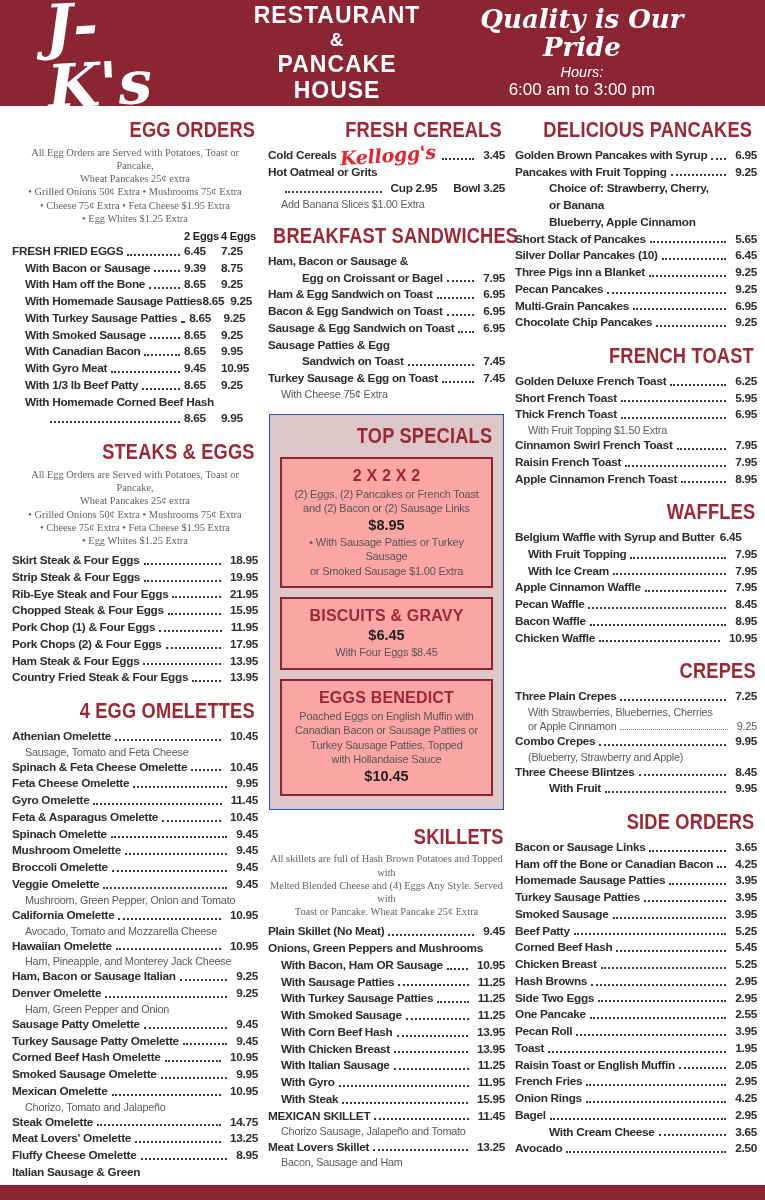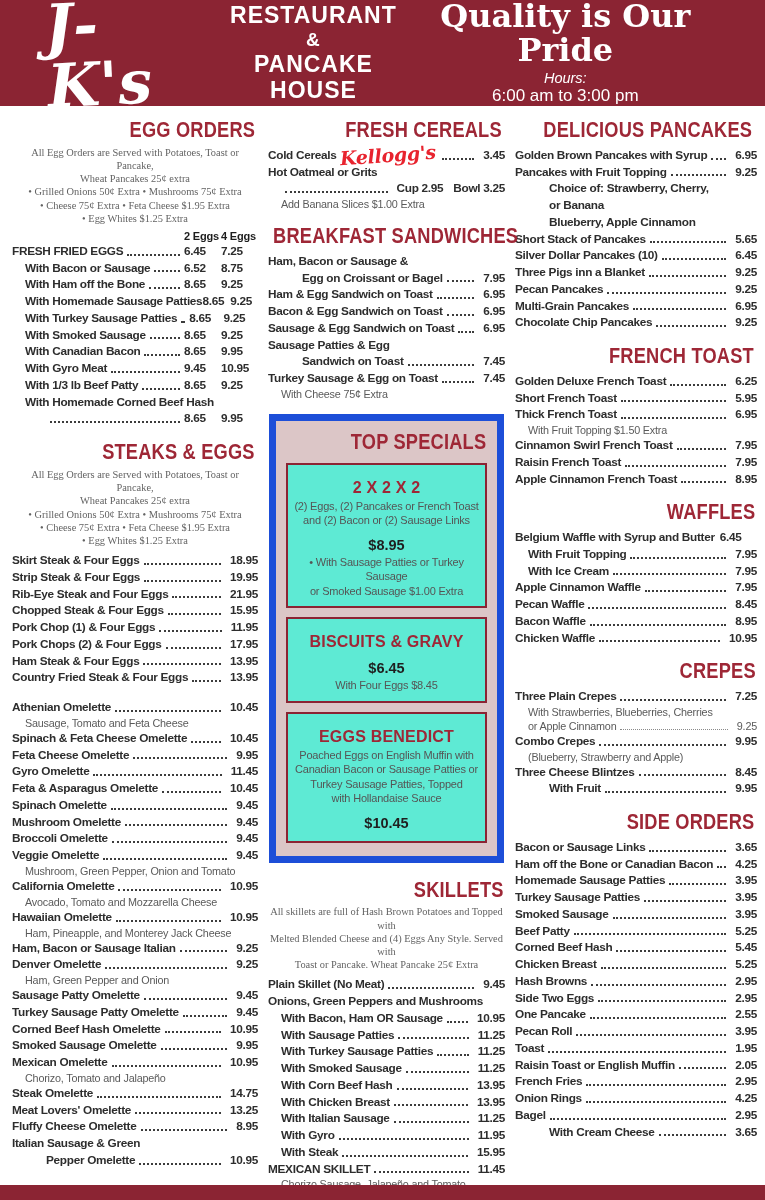--- a/index.html
+++ b/index.html
@@ -7,65 +7,65 @@
        font-family:"Liberation Sans", sans-serif;}
 
   
   .header{background:#8b2433;height:106px;display:flex;align-items:center;color:#fff;}
   .logo{font-family:"DejaVu Serif", serif;font-style:italic;font-weight:bold;
         font-size:60px;margin-left:46px;transform:rotate(-3deg);line-height:1;}
   .name-block{text-align:center;margin-left:34px;font-weight:bold;
               font-size:23px;line-height:1.15;letter-spacing:1px;}
   .name-amp{font-size:19px;}
   .tag-block{margin-left:auto;margin-right:42px;text-align:center;}
-  .tagline{font-family:"DejaVu Serif", serif;font-weight:bold;
-           font-size:32px;line-height:1.05;}
+  .tagline{font-family:"DejaVu Serif", serif;font-style:italic;font-weight:bold;
+           font-size:26px;line-height:1.05;}
   .hours-label{font-style:italic;font-size:14.5px;margin-top:3px;}
   .hours-value{font-size:17px;}
 
   
   .menu{display:grid;grid-template-columns:246px 237px 242px;gap:10px;
         padding:10px 10px 0 12px;}
   .col{min-width:0;}
   .sec{margin-bottom:13px;}
   .sec-title{text-align:right;margin:2px 0 4px;}
   .sec-title-inner{display:inline-block;color:#9e2736;font-weight:800;
         font-size:19px;letter-spacing:.2px;transform:scale(.96,1.12);
         line-height:1.25;white-space:nowrap;}
   .note{text-align:center;color:#636363;font-size:10.4px;line-height:1.27;font-family:Liberation Serif, serif;}
   .rows{margin-top:5px;}
   .row{display:flex;align-items:flex-end;font-weight:bold;color:#2d2d2d;
        font-size:11.8px;line-height:1.42;letter-spacing:-.3px;}
   .nm{white-space:nowrap;}
   .leader{flex:1;min-width:4px;border-bottom:2px dotted #3c3c3c;margin:0 4px 4px;}
   .price{white-space:nowrap;margin-left:5px;}
-  .price + .price{margin-left:10px;}
+  .price + .price{margin-left:16px;}
   .pcol{width:37px;text-align:left;margin-left:0 !important;}
   .ph-row{display:flex;justify-content:flex-end;font-weight:bold;color:#1d1d1d;
           font-size:11px;letter-spacing:-.2px;margin-bottom:1px;}
   .ind1{padding-left:13px;}
   .ind2{padding-left:34px;}
   .sub{font-weight:normal;color:#5a5a5a;font-size:10.8px;line-height:1.3;
        letter-spacing:-.2px;padding-left:13px;}
   .sub .leader{border-bottom:1px dotted #8a8a8a;margin-bottom:3px;}
   .sub .price{font-weight:normal;color:#5a5a5a;}
   .kelloggs{color:#e8232e;font-family:"DejaVu Serif", serif;font-style:italic;
         font-weight:bold;font-size:19px;display:inline-block;
         transform:rotate(-4deg);margin:0 3px;line-height:.8;}
 
   
-  .specials{border:7px solid #1d4ed8;background:#dcc6c7;padding:2px 8px 4px;
+  .specials{border:1px solid #1d4ed8;background:#dcc6c7;padding:2px 8px 4px;
             margin:6px 1px 15px;}
   .specials .sec-title{margin:7px 0 2px;}
-  .spec-box{background:#5eead4;border:2.5px solid #8b2433;margin:9px 2px;
-            padding:14px 5px 8px;text-align:center;}
+  .spec-box{background:#fca5a5;border:2.5px solid #8b2433;margin:9px 2px;
+            padding:8px 5px 8px;text-align:center;}
   .spec-head{color:#9e2736;font-weight:800;font-size:16px;letter-spacing:.2px;
              margin-bottom:2px;}
   .spec-line{color:#555;font-size:11px;line-height:1.32;letter-spacing:-.2px;}
-  .spec-price{font-weight:bold;color:#1f1f1f;font-size:14.5px;margin:9px 0 2px;}
+  .spec-price{font-weight:bold;color:#1f1f1f;font-size:14.5px;margin:1px 0 2px;}
 
   
   .footer{position:absolute;left:0;right:0;bottom:0;height:15px;background:#8b2433;}
 </style>
 </head>
 <body>
 
 <header class="header">
   <div class="logo">J-K's</div>
   <div class="name-block">
@@ -96,21 +96,21 @@
           </div>
           <div class="row">
             <span class="nm">FRESH FRIED EGGS</span>
             <span class="leader"></span>
             <span class="price pcol">6.45</span>
             <span class="price pcol">7.25</span>
           </div>
           <div class="row ind1">
             <span class="nm">With Bacon or Sausage</span>
             <span class="leader"></span>
-            <span class="price pcol">6.52</span>
+            <span class="price pcol">9.39</span>
             <span class="price pcol">8.75</span>
           </div>
           <div class="row ind1">
             <span class="nm">With Ham off the Bone</span>
             <span class="leader"></span>
             <span class="price pcol">8.65</span>
             <span class="price pcol">9.25</span>
           </div>
           <div class="row ind1">
             <span class="nm">With Homemade Sausage Patties</span>
@@ -202,20 +202,21 @@
             <span class="price">13.95</span>
           </div>
           <div class="row">
             <span class="nm">Country Fried Steak &amp; Four Eggs</span>
             <span class="leader"></span>
             <span class="price">13.95</span>
           </div>
         </div>
       </section>
       <section class="sec">
+        <div class="sec-title"><span class="sec-title-inner">4 EGG OMELETTES</span></div>
         <div class="rows">
           <div class="row">
             <span class="nm">Athenian Omelette</span>
             <span class="leader"></span>
             <span class="price">10.45</span>
           </div>
           <div class="row sub">
             <span class="nm">Sausage, Tomato and Feta Cheese</span>
           </div>
           <div class="row">
@@ -768,18 +769,23 @@
           <div class="row">
             <span class="nm">Bagel</span>
             <span class="leader"></span>
             <span class="price">2.95</span>
           </div>
           <div class="row ind2">
             <span class="nm">With Cream Cheese</span>
             <span class="leader"></span>
             <span class="price">3.65</span>
           </div>
+          <div class="row">
+            <span class="nm">Avocado</span>
+            <span class="leader"></span>
+            <span class="price">2.50</span>
+          </div>
         </div>
       </section>
     </div>
 </main>
 
 <div class="footer"></div>
 
 </body></html>

